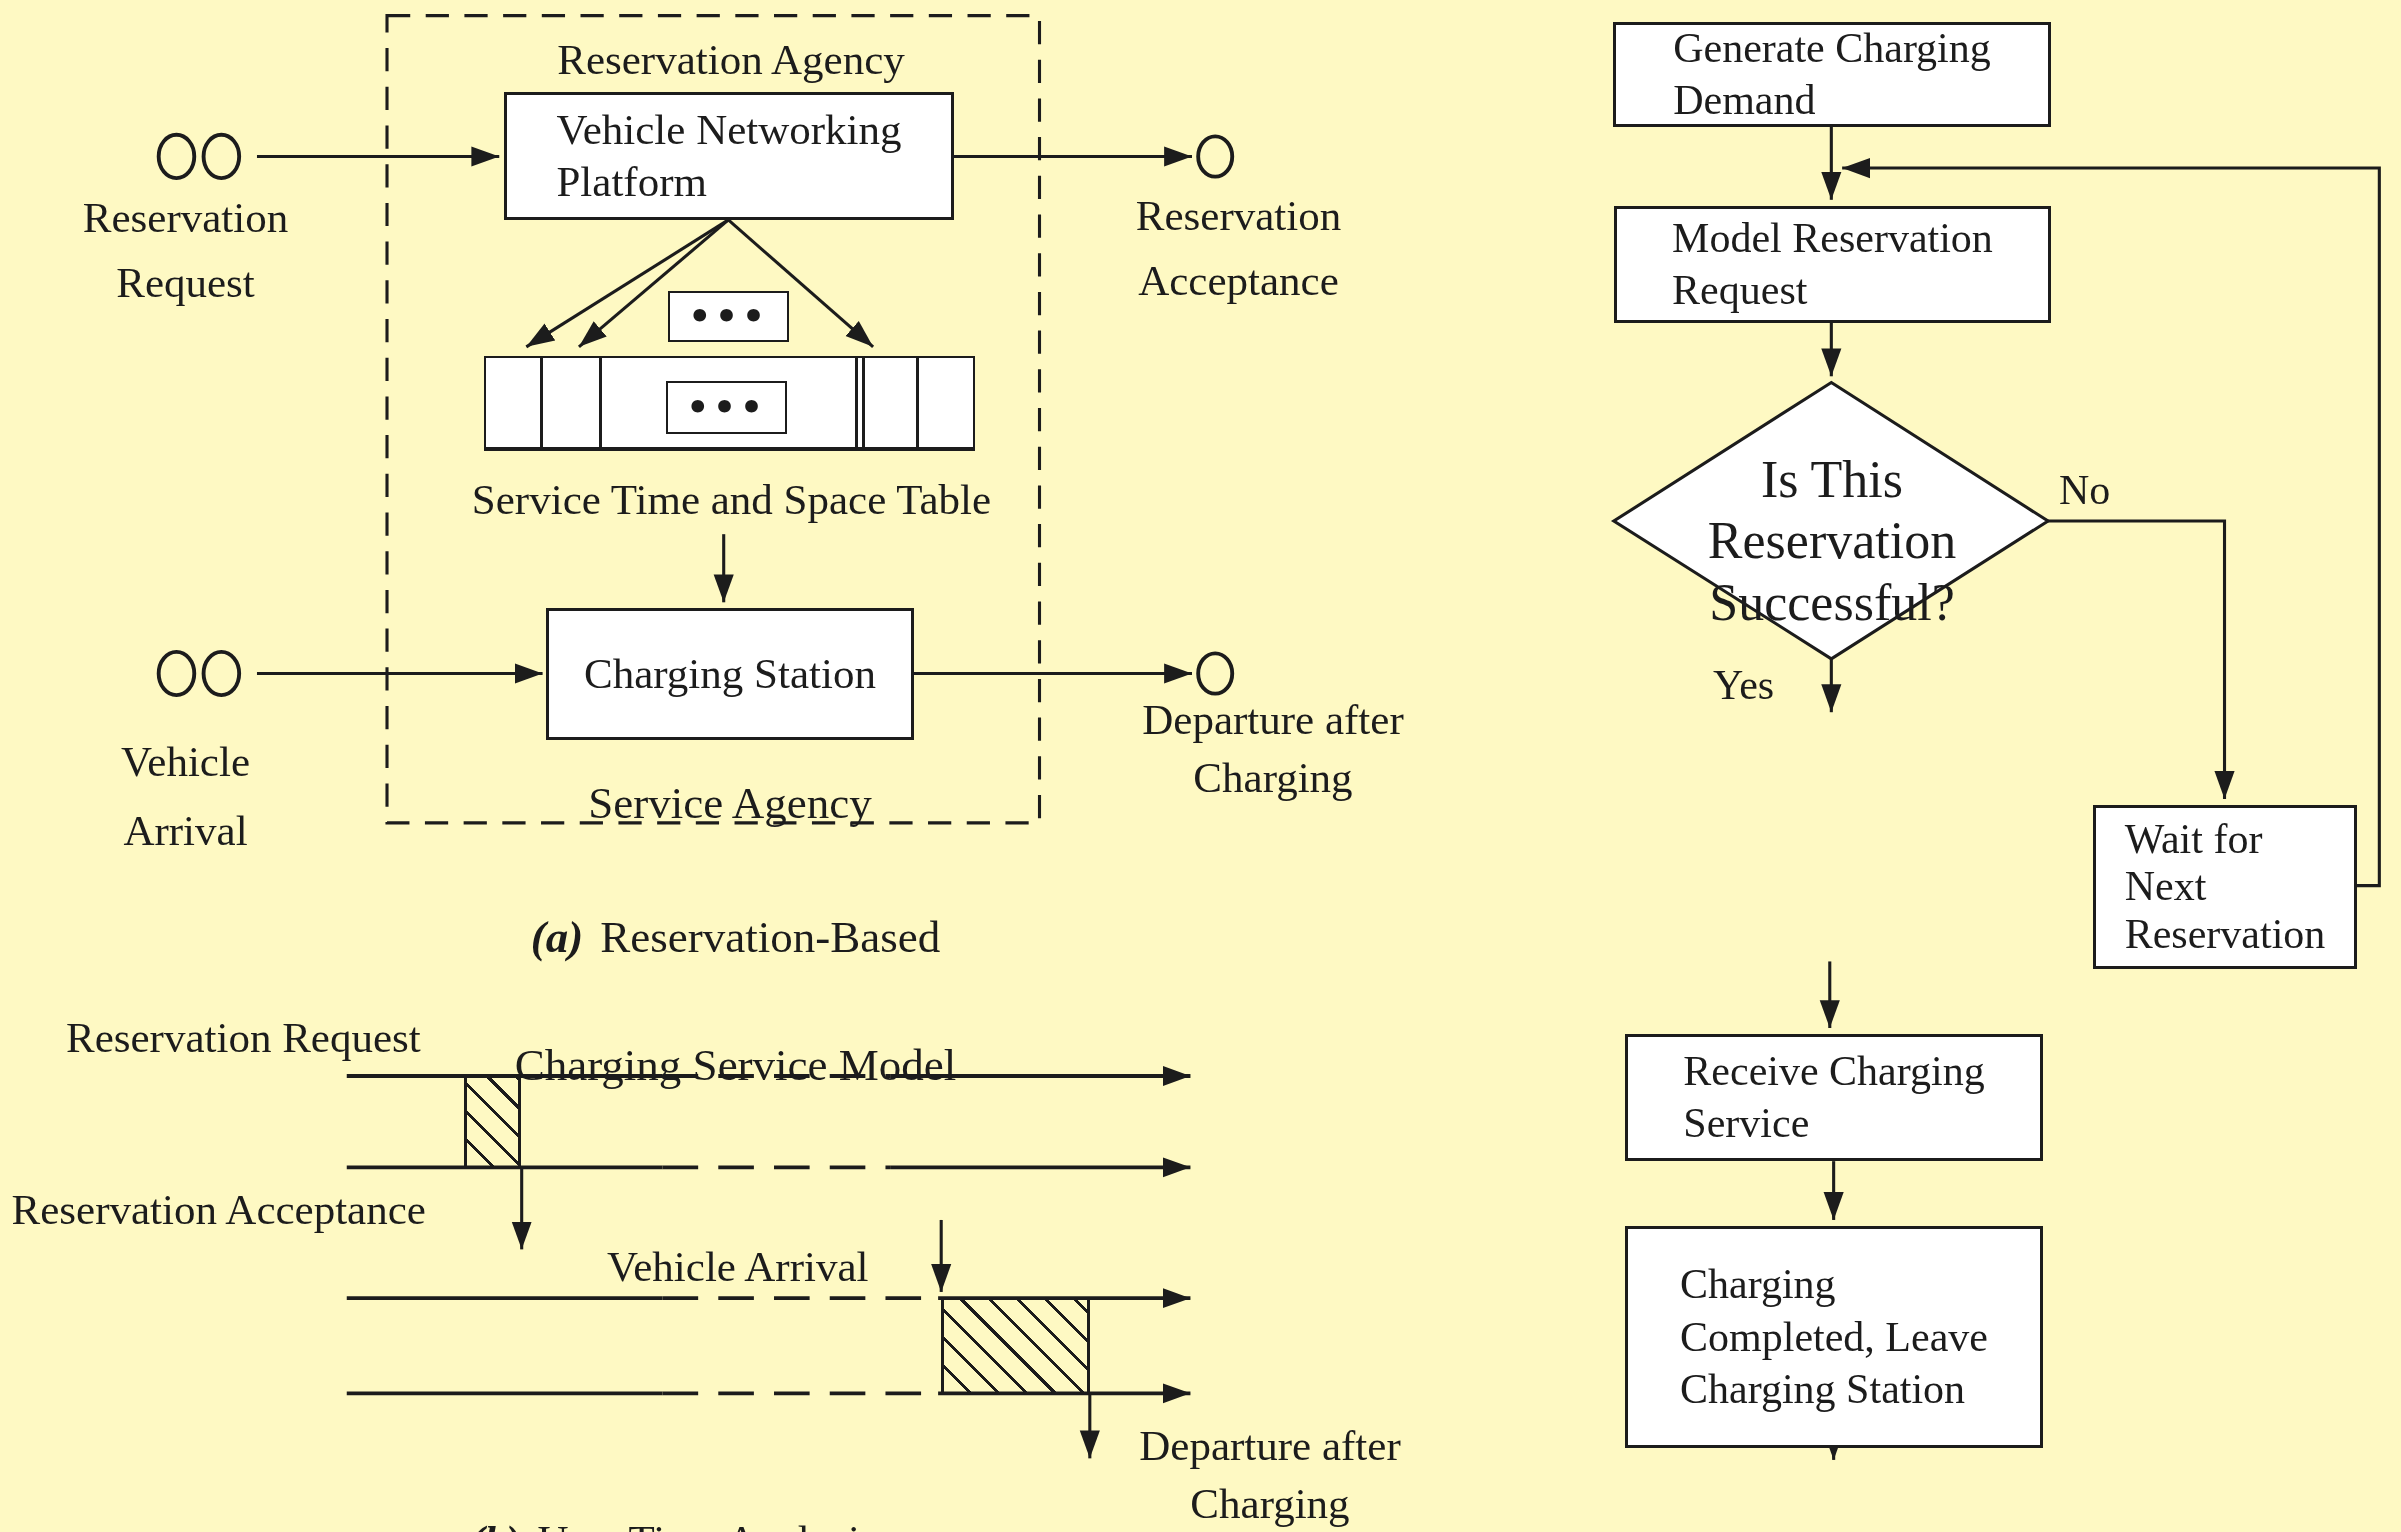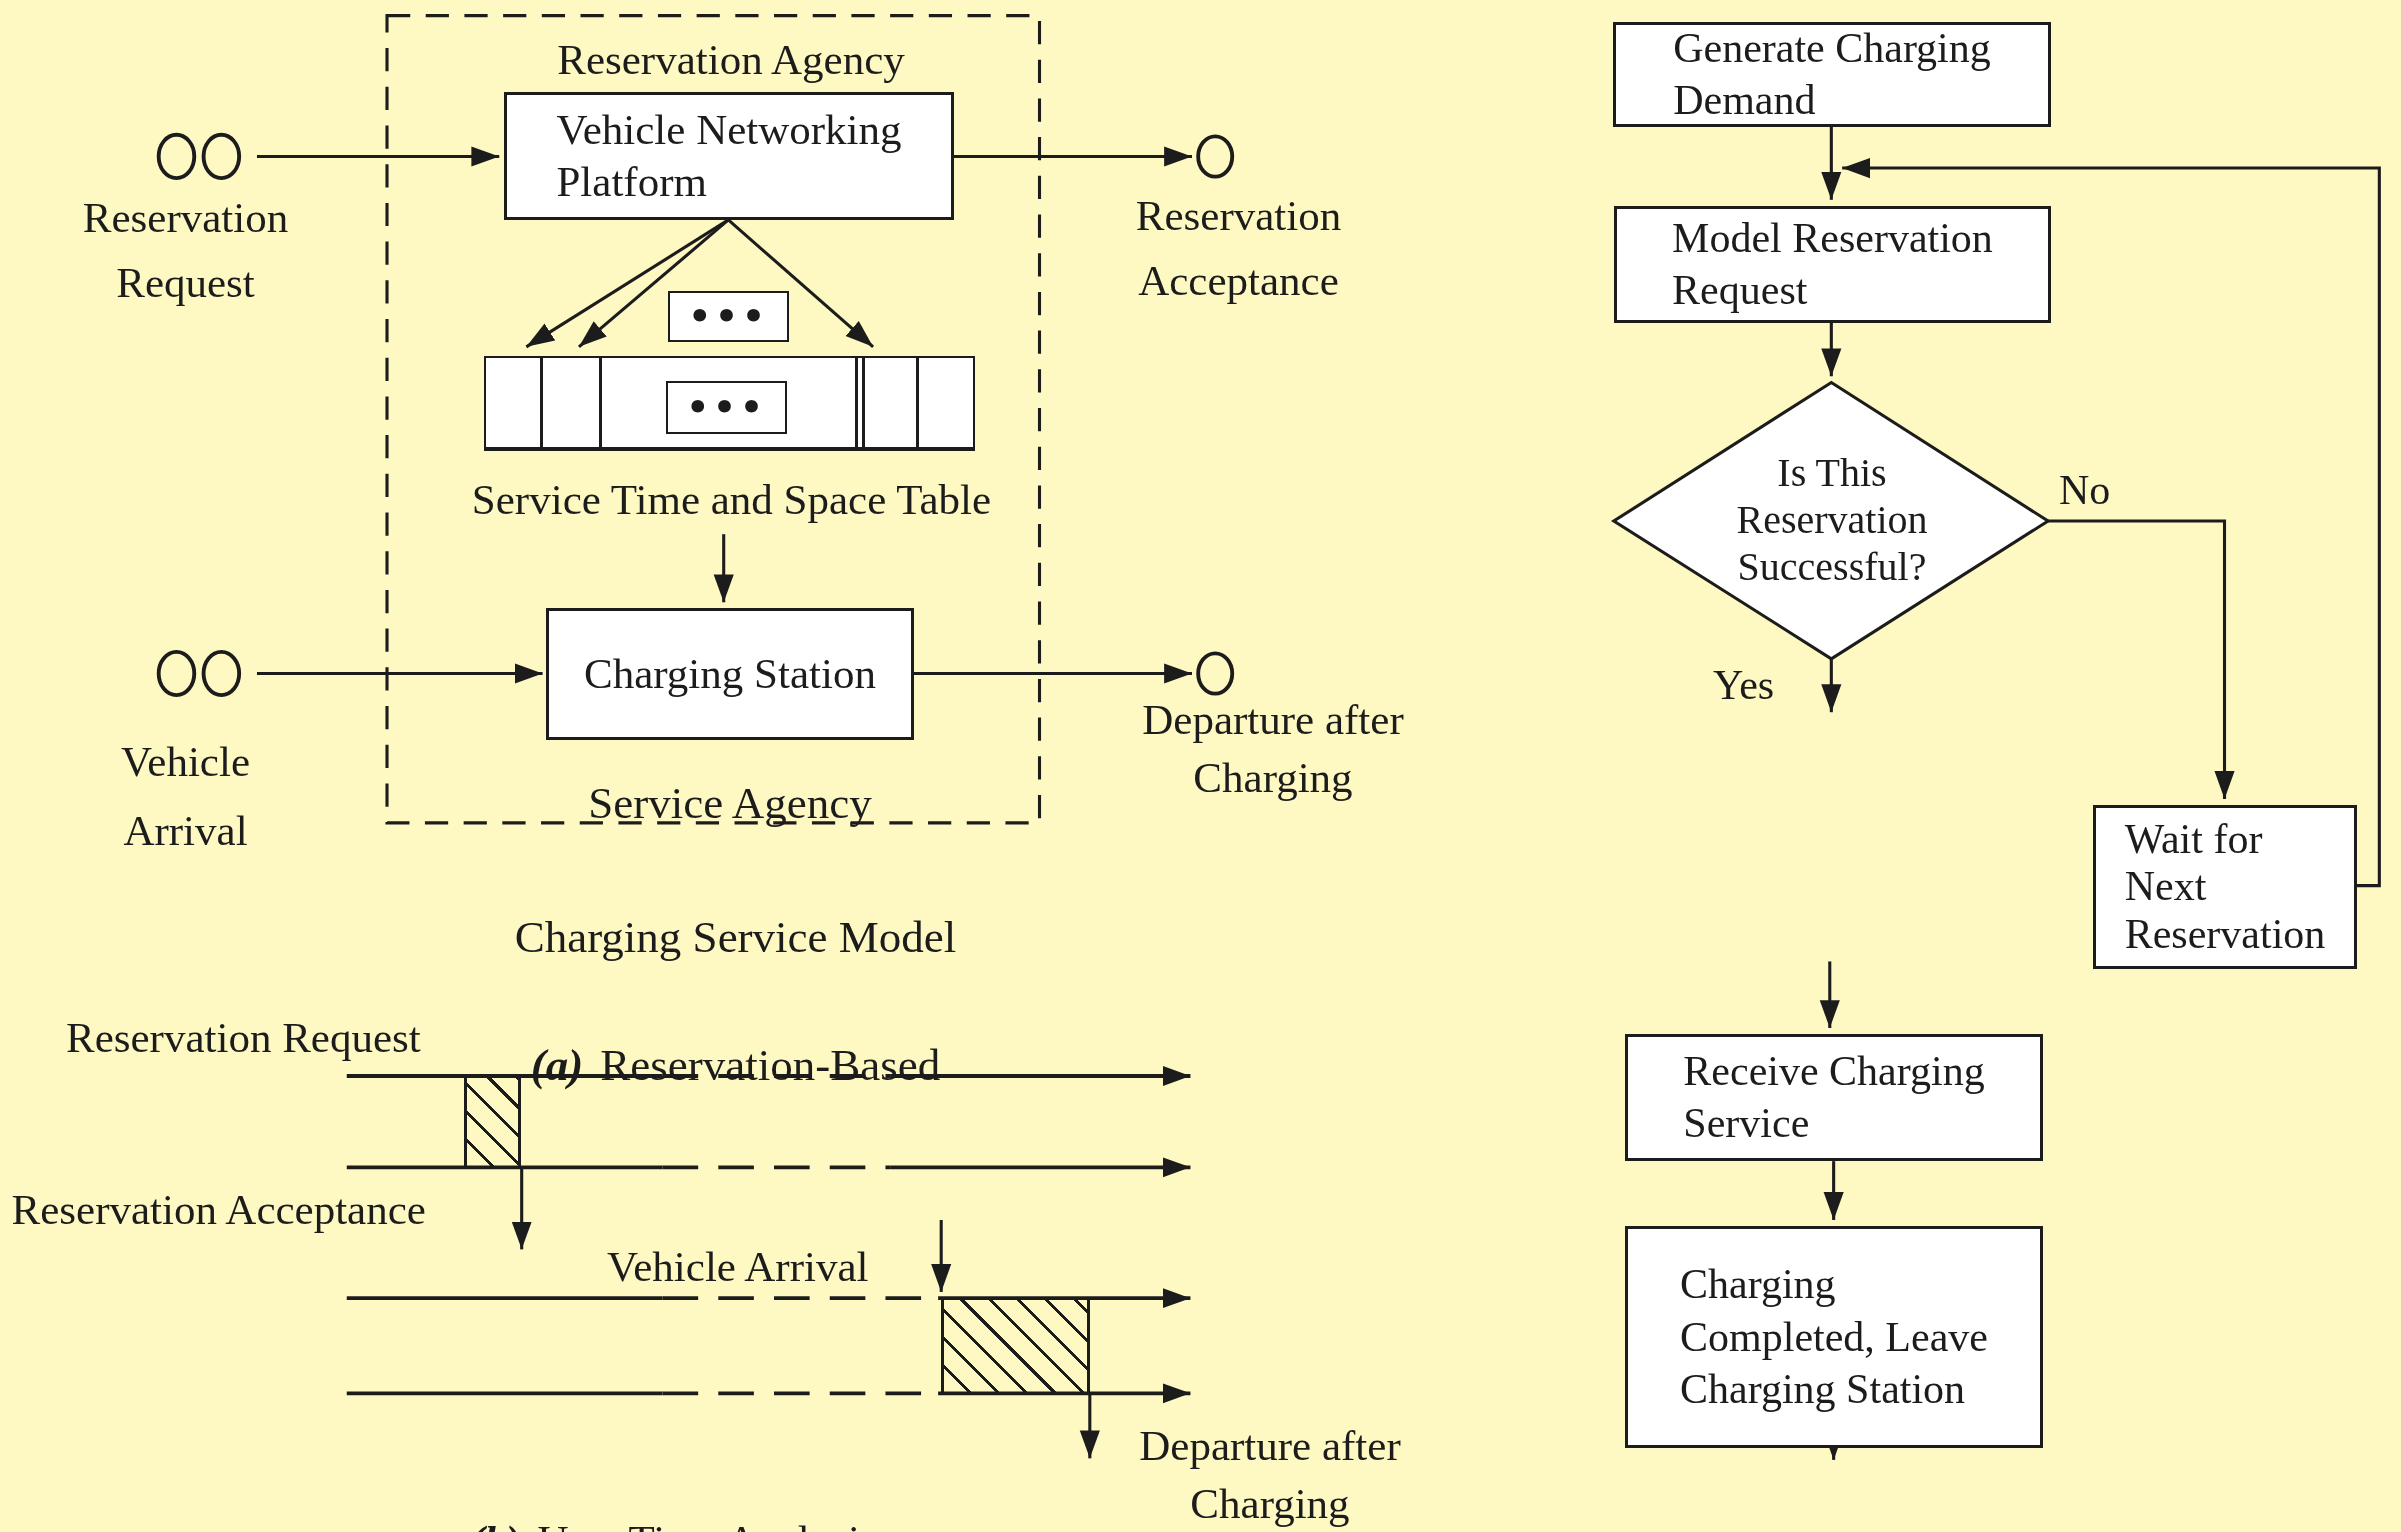--- a/index.html
+++ b/index.html
@@ -14,21 +14,21 @@
   .nowrap{white-space:nowrap;}
   .caption{position:absolute;z-index:2;text-align:center;font-size:45px;line-height:1.42;white-space:pre-line;}
   .cap-prefix{font-weight:bold;font-style:italic;margin-right:17px;}
   .dots{position:absolute;z-index:2;box-sizing:border-box;border:2.3px solid #1c1c1c;background:#fff;
         display:flex;align-items:center;justify-content:center;font-size:36px;font-weight:bold;letter-spacing:3.9px;
         font-family:"DejaVu Sans",sans-serif;}
   .table{position:absolute;z-index:2;box-sizing:border-box;border:2.3px solid #1c1c1c;border-bottom-width:4.6px;background:#fff;}
   .tdiv{position:absolute;top:0;bottom:0;width:3.1px;background:#1c1c1c;}
   .hatch{position:absolute;z-index:0;box-sizing:border-box;border-left:3.1px solid #1c1c1c;border-right:3.1px solid #1c1c1c;
          background:repeating-linear-gradient(45deg,transparent 0 17px,#1c1c1c 17px 20px);}
-  .diamond-text{position:absolute;z-index:2;text-align:center;font-size:40px;line-height:1.18;white-space:pre-line;}
+  .diamond-text{position:absolute;z-index:2;text-align:center;font-size:52px;line-height:1.18;white-space:pre-line;}
   .small-label{position:absolute;z-index:2;text-align:left;font-size:42px;white-space:nowrap;}
 </style>
 </head>
 <body>
 
 <div class="page">
 
   <div class="hatch" style="left:464px;top:1076px;width:57px;height:91px;"></div>
   <div class="hatch" style="left:941px;top:1298px;width:149px;height:95px;"></div>
 
@@ -114,22 +114,22 @@
   <div class="label" style="left:1072px;top:184px;width:333px;">Reservation
 Acceptance</div>
 
   <div class="label" style="left:46px;top:728px;width:279px;line-height:1.6;">Vehicle
 Arrival</div>
 
   <div class="label" style="left:1099px;top:691px;width:348px;line-height:1.35;">Departure after
 Charging</div>
 
   <div class="caption" style="left:426px;top:842px;width:619px;">
+    <div><span class="cap-prefix">(a)</span><span>Reservation-Based</span></div>
     <div>Charging Service Model</div>
-    <div><span class="cap-prefix">(a)</span><span>Reservation-Based</span></div>
   </div>
 
   <div class="label label-left nowrap" style="left:66px;top:1006px;">Reservation Request</div>
 
   <div class="label label-left nowrap" style="left:11.6px;top:1178px;">Reservation Acceptance</div>
 
   <div class="label label-left nowrap" style="left:607px;top:1235px;">Vehicle Arrival</div>
 
   <div class="label" style="left:1092px;top:1417px;width:356px;line-height:1.35;">Departure after
 Charging</div>

